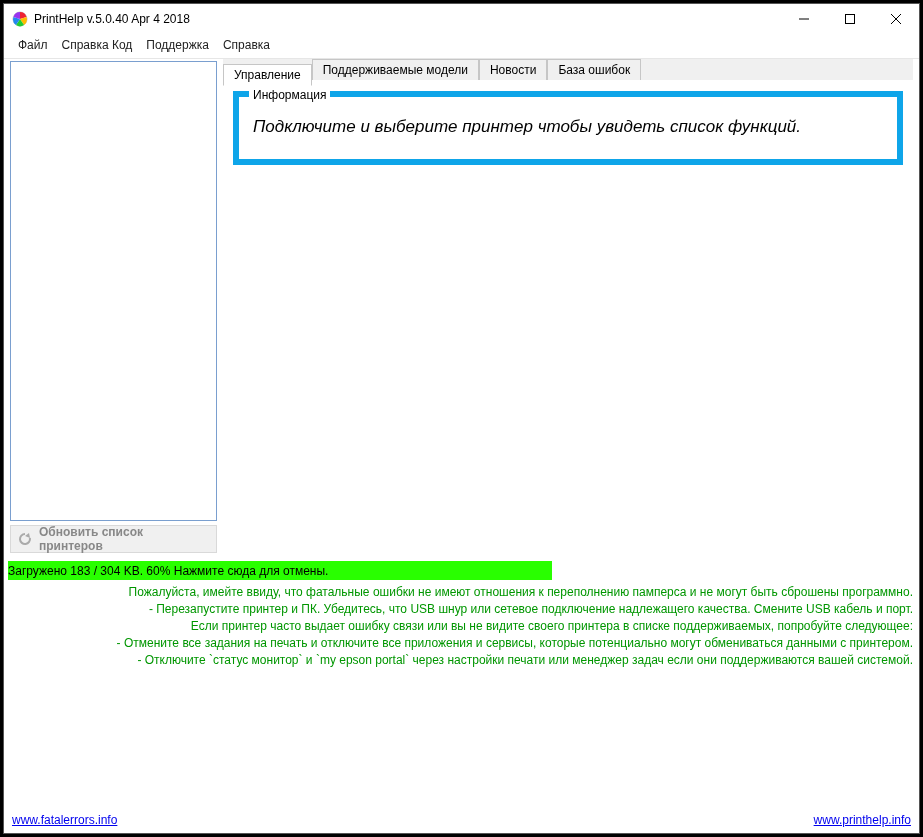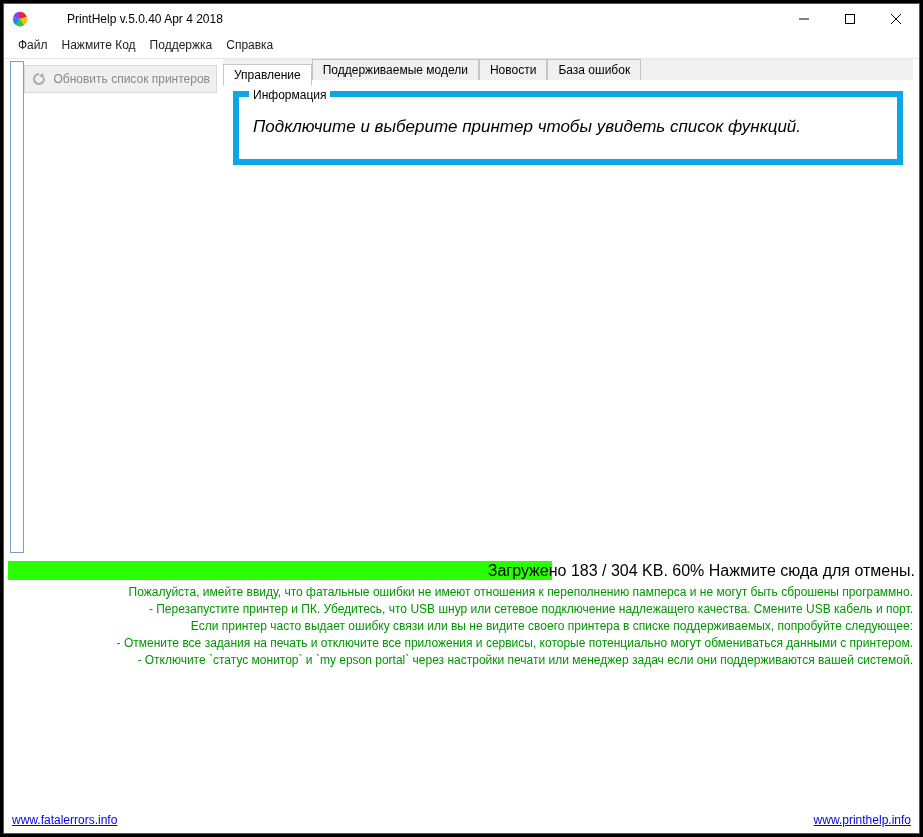--- a/index.html
+++ b/index.html
@@ -25,21 +25,20 @@
   height: 100%;
   display: flex;
   flex-direction: column;
 }
 .titlebar {
   display: flex;
   align-items: center;
   height: 30px;
   padding: 0 0 0 8px;
   background: #fff;
-  gap: 33px;
 }
 .titlebar .app-icon {
   width: 16px;
   height: 16px;
   margin-right: 6px;
 }
 .titlebar .title-text {
   font-size: 12px;
   color: #000;
 }
@@ -75,21 +74,23 @@
 }
 .work-row {
   display: flex;
   flex: 0 0 auto;
   height: 498px;
   padding: 0 4px 0 4px;
 }
 .left-panel {
   width: 213px;
   display: flex;
+  flex-direction: column;
   padding: 2px 4px 4px 2px;
+  font-weight: bold;
 }
 .printer-list {
   flex: 1 1 auto;
   border: 1px solid #7a9fcf;
   background: #fff;
 }
 .refresh-btn {
   height: 28px;
   margin-top: 4px;
   background: #f0f0f0;
@@ -159,22 +160,22 @@
   font-size: 17px;
   color: #000;
 }
 .progress-bar {
   height: 19px;
   background: linear-gradient(to right, #29ff00 0%, #29ff00 60%, #ffffff 60%, #ffffff 100%);
   margin: 4px 4px 2px 4px;
   position: relative;
   display: flex;
   align-items: center;
-  justify-content: flex-end;
-  font-size: 16px;
+  justify-content: flex-start;
+  font-size: 12px;
   color: #000;
 }
 .progress-label { position: relative; z-index: 1; }
 .log-area {
   flex: 1 1 auto;
   padding: 2px 6px;
   font-size: 12px;
   line-height: 17px;
   color: #009600;
   overflow: hidden;
@@ -222,21 +223,21 @@
           <svg width="10" height="10">
               <line x1="0" y1="0" x2="10" y2="10" stroke="#000" stroke-width="1"></line>
               <line x1="10" y1="0" x2="0" y2="10" stroke="#000" stroke-width="1"></line>
             </svg>
         </div>
       </div>
     </div>
 
     <div class="menubar">
       <span class="menu-item">Файл</span>
-      <span class="menu-item">Нажмите Код</span>
+      <span class="menu-item">Справка Код</span>
       <span class="menu-item">Поддержка</span>
       <span class="menu-item">Справка</span>
     </div>
 
     <div class="body-area">
       <div class="work-row">
         <div class="left-panel">
           <div class="printer-list"></div>
           <div class="refresh-btn">
             <span class="r-icon">

